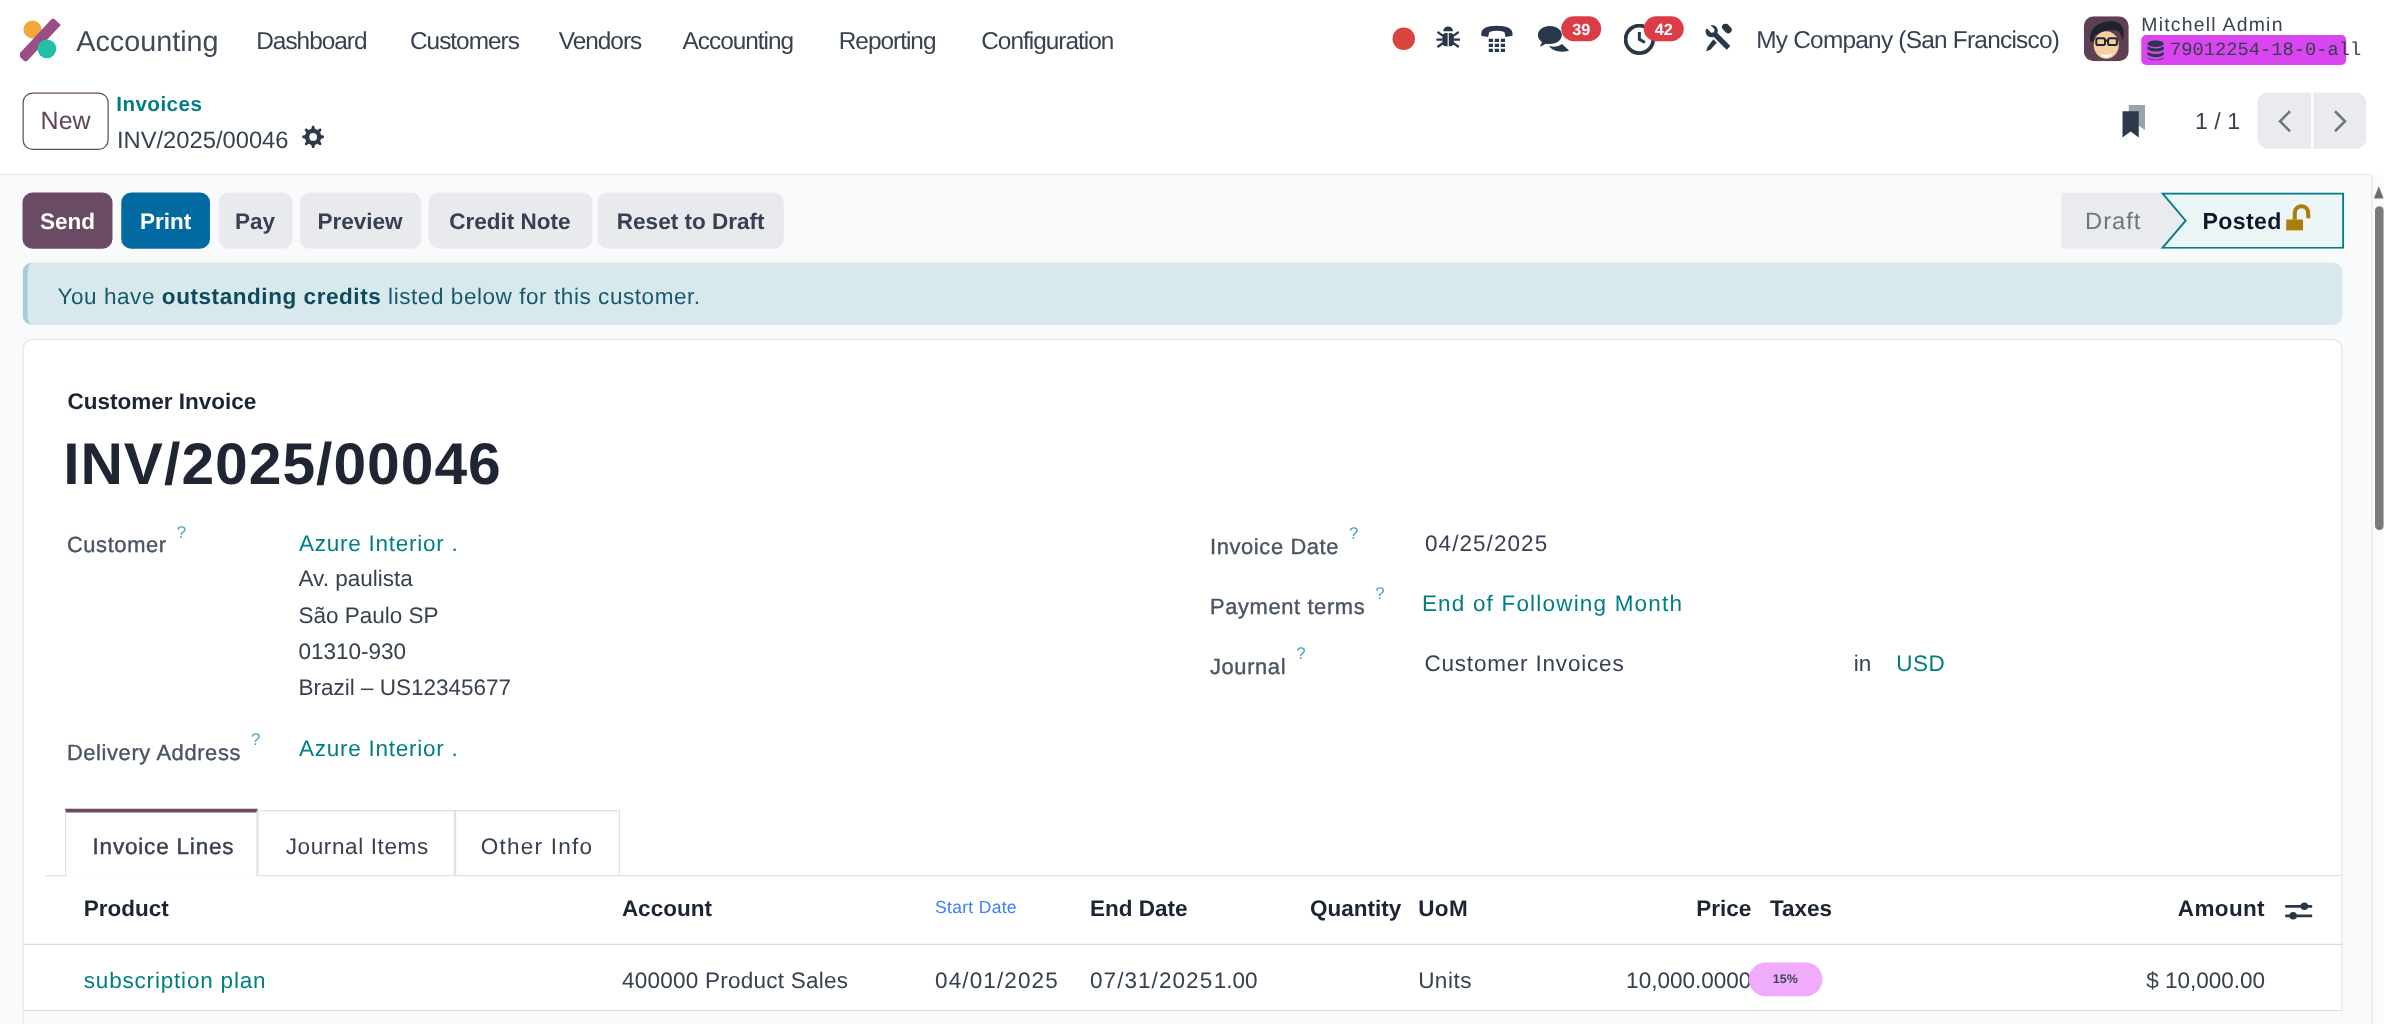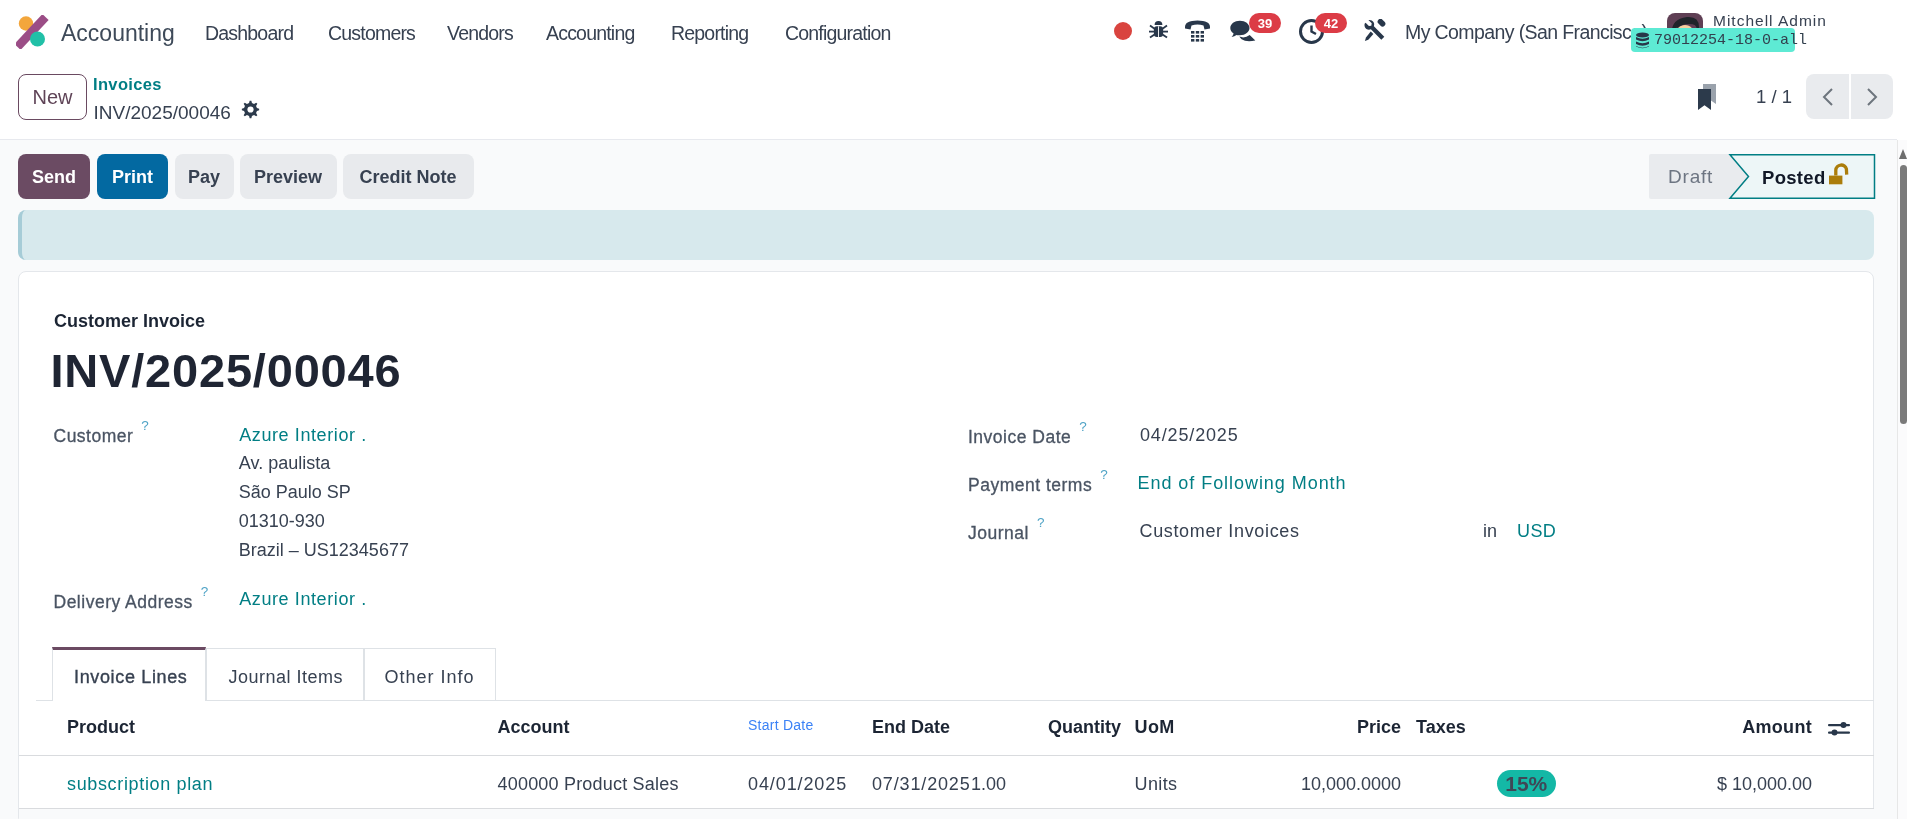--- a/index.html
+++ b/index.html
@@ -87,21 +87,21 @@
   <rect width="36" height="36" rx="8" fill="#5f3f54"></rect>
   <ellipse cx="18" cy="23" rx="10" ry="11" fill="#f6cfa0"></ellipse>
   <path d="M5 20 Q4 6 20 4 Q32 3 32 14 L31 21 Q30 12 26 11 Q18 10 12 12 Q8 14 8 21 Z" fill="#20242a"></path>
   <path d="M8 13 Q16 6 28 9 L29 12 Q18 9 10 15 Z" fill="#20242a"></path>
   <rect x="10" y="17.5" width="7" height="5.5" rx="1.5" fill="none" stroke="#23272d" stroke-width="1.6"></rect>
   <rect x="19.5" y="17.5" width="7" height="5.5" rx="1.5" fill="none" stroke="#23272d" stroke-width="1.6"></rect>
   <line x1="17" y1="19.5" x2="19.5" y2="19.5" stroke="#23272d" stroke-width="1.6"></line>
   <path d="M13 29.5 Q18 32.5 23 29.5 Q21 33 18 33 Q15 33 13 29.5 Z" fill="#fff"></path>
 </svg></div>
 <div class="abs" style="left:1713px;top:13px;font-size:15.5px;letter-spacing:1px;color:#374151">Mitchell Admin</div>
-<div class="abs" style="left:1631px;top:28px;width:164px;height:24px;background:#5eead4;border-radius:4px;display:flex;align-items:center;padding-left:4px">
+<div class="abs" style="left:1713px;top:28px;width:164px;height:24px;background:#d946ef;border-radius:4px;display:flex;align-items:center;padding-left:4px">
   <span id="icon-db" style="display:inline-flex">
         <svg width="15" height="17" viewBox="0 0 15 17" fill="#28374a">
     <ellipse cx="7.5" cy="3" rx="6.5" ry="2.6"></ellipse>
     <path d="M1 5 Q7.5 8.5 14 5 L14 7.5 Q7.5 11 1 7.5 Z"></path>
     <path d="M1 9.5 Q7.5 13 14 9.5 L14 12 Q7.5 15.5 1 12 Z"></path>
     <path d="M1 14 Q7.5 17.5 14 14 L14 14.5 Q7.5 18 1 14.5 Z"></path>
   </svg>
       </span>
   <span style="font-family:'Liberation Mono',monospace;font-size:15px;color:#32404e;margin-left:4px">79012254-18-0-all</span>
 </div>
@@ -130,34 +130,36 @@
   <svg width="12" height="20" viewBox="0 0 12 20">
         <polyline points="2,2 10,10 2,18" fill="none" stroke="#6d757d" stroke-width="2"></polyline>
       </svg>
 </div>
 
 <div class="abs flexc" style="left:18px;top:154px;width:72px;height:45px;background:#6B4B63;border-radius:8px;color:#fff;font-size:18px;font-weight:700">Send</div>
 <div class="abs flexc" style="left:97px;top:154px;width:71px;height:45px;background:#0369a1;border-radius:8px;color:#fff;font-size:18px;font-weight:700">Print</div>
 <div class="abs flexc" style="left:174.5px;top:154px;width:59px;height:45px;background:#e8eaed;border-radius:8px;color:#374151;font-size:18px;font-weight:700">Pay</div>
 <div class="abs flexc" style="left:239.5px;top:154px;width:97px;height:45px;background:#e8eaed;border-radius:8px;color:#374151;font-size:18px;font-weight:700">Preview</div>
 <div class="abs flexc" style="left:342.5px;top:154px;width:131px;height:45px;background:#e8eaed;border-radius:8px;color:#374151;font-size:18px;font-weight:700">Credit Note</div>
+<div class="abs flexc" style="left:478px;top:154px;width:149px;height:45px;background:#e8eaed;border-radius:8px;color:#374151;font-size:18px;font-weight:700">Reset to Draft</div>
 
 <div class="abs" id="statusbar" style="left:1649px;top:154px">
 <svg width="227" height="45" viewBox="0 0 227 45">
   <rect x="0" y="0" width="100" height="45" rx="2" fill="#e9ebee"></rect>
   <path d="M81,0.75 L99.5,22.5 L81,44.25 L225.5,44.25 L225.5,0.75 Z" fill="#edf6f7" stroke="#017E84" stroke-width="1.5"></path>
   <text x="19" y="29" font-family="Liberation Sans,sans-serif" font-size="19" letter-spacing="0.8" fill="#6d7582">Draft</text>
   <text x="113" y="29.5" font-family="Liberation Sans,sans-serif" font-size="18.5" font-weight="bold" letter-spacing="0.3" fill="#111827">Posted</text>
   <g>
     <path d="M186.8 21.6 L186.8 16.0 A5.4 5.4 0 0 1 197.4 15.0 L197.7 20.6" fill="none" stroke="#ab7d0b" stroke-width="3.3"></path>
     <rect x="180" y="21.6" width="13.4" height="8.7" fill="#ab7d0b"></rect>
   </g>
 </svg></div>
 
 <div class="abs" style="left:18px;top:210px;width:1856px;height:50px;background:#d7e9ed;border-left:4px solid #a6ccd7;border-radius:8px"></div>
+<div class="abs" style="left:46px;top:228.2px;font-size:18px;letter-spacing:0.45px;color:#19586b">You have <b style="color:#0d4a5a">outstanding credits</b> listed below for this customer.</div>
 
 <div class="abs" style="left:18px;top:271px;width:1856px;height:548px;background:#fff;border:1px solid #e4e7eb;border-radius:8px 8px 0 0"></div>
 
 <div class="abs" style="left:54px;top:311.6px;font-size:18px;font-weight:700;color:#1c2534">Customer Invoice</div>
 <div class="abs" style="left:50.5px;top:347.4px;font-size:47px;font-weight:700;color:#1f2533;letter-spacing:0.8px">INV/2025/00046</div>
 
 <div class="abs" style="left:53.5px;top:423.6px;font-size:17.5px;font-weight:500;letter-spacing:0.5px;color:#4a5463;-webkit-text-stroke:0.3px #4a5463">Customer<sup class="q">?</sup></div>
 <div class="abs teal" style="left:239.2px;top:426.4px;font-size:18px;letter-spacing:0.6px">Azure Interior .</div>
 <div class="abs" style="left:238.8px;top:448.7px;font-size:18px;color:#374151;line-height:29px">Av. paulista<br>São Paulo SP<br>01310-930<br>Brazil – US12345677</div>
 <div class="abs" style="left:53.5px;top:589.7px;font-size:17.5px;font-weight:500;letter-spacing:0.5px;color:#4a5463;-webkit-text-stroke:0.3px #4a5463">Delivery Address<sup class="q">?</sup></div>
@@ -201,20 +203,20 @@
   <circle cx="6.5" cy="12.5" r="3"></circle>
 </svg></div>
 
 <div class="abs teal" style="left:67px;top:775.3px;font-size:18px;letter-spacing:0.65px">subscription plan</div>
 <div class="abs" style="left:497.5px;top:775.3px;font-size:18px;letter-spacing:0.2px;color:#374151">400000 Product Sales</div>
 <div class="abs" style="left:748px;top:775.3px;font-size:18px;letter-spacing:0.9px;color:#374151">04/01/2025</div>
 <div class="abs" style="left:872px;top:775.3px;font-size:18px;letter-spacing:0.85px;color:#374151">07/31/2025</div>
 <div class="abs" style="left:971px;top:775.3px;width:150px;text-align:left;font-size:18px;color:#374151">1.00</div>
 <div class="abs" style="left:1134.5px;top:775.3px;font-size:18px;letter-spacing:0.4px;color:#374151">Units</div>
 <div class="abs" style="left:1251px;top:775.3px;width:150px;text-align:right;font-size:18px;color:#374151">10,000.0000</div>
-<div class="abs flexc" style="left:1497px;top:770px;width:58.5px;height:27px;background:#14b8a6;border-radius:13.5px;color:#3f4756;font-size:21px;font-weight:700">15%</div>
+<div class="abs flexc" style="left:1399px;top:770px;width:58.5px;height:27px;background:#f0abfc;border-radius:13.5px;color:#3f4756;font-size:10px;font-weight:700">15%</div>
 <div class="abs" style="left:1662px;top:775.3px;width:150px;text-align:right;font-size:18px;color:#374151">$ 10,000.00</div>
 
 <div class="abs" style="left:1897px;top:140px;width:10px;height:679px;background:#fbfbfc;border-left:1px solid #e7e7e7"></div>
 <div class="abs" style="left:1899px;top:149px;width:8px;height:10px;background:#6e6e6e;clip-path:polygon(50% 0,100% 100%,0 100%)"></div>
 <div class="abs" style="left:1899.5px;top:165px;width:7px;height:259px;background:#7a7a7a;border-radius:4px"></div>
 
 </div>
 
 </body></html>

